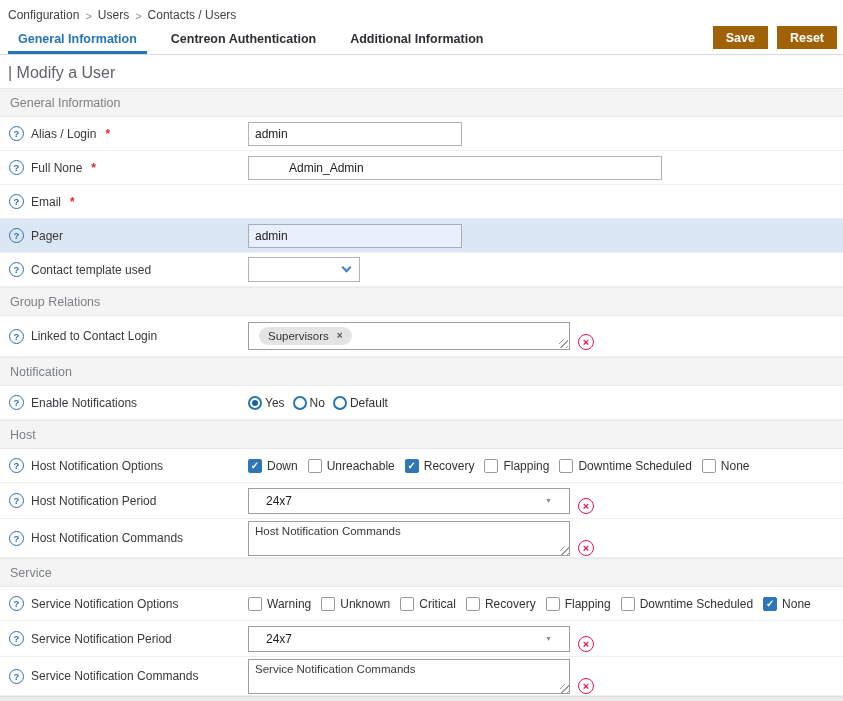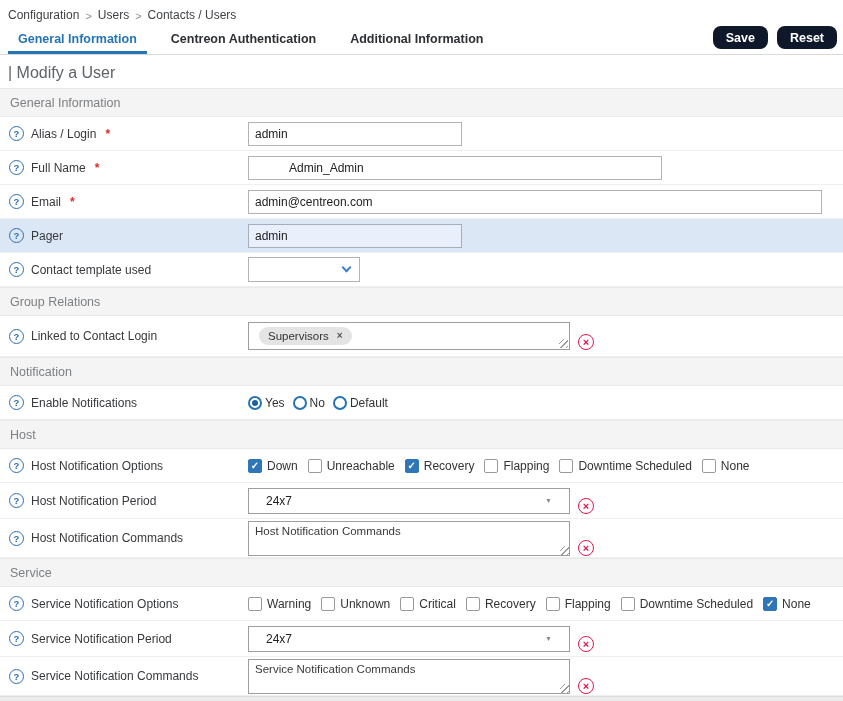--- a/index.html
+++ b/index.html
@@ -9,21 +9,21 @@
   
   .crumbs { display:flex; align-items:flex-end; gap:6px; padding:7px 10px 4px 8px; font-size:12px; color:#3f4246; height:26px; }
   .crumbs .sep { color:#8a8d90; font-size:11px; }
   .crumbs .crumb { cursor:pointer; }
 
   
   .tabbar { display:flex; align-items:stretch; border-bottom:1px solid #d7d9db; height:29px; padding-left:8px; }
   .tab { font-size:12.5px; font-weight:bold; color:#2c2f33; padding:6px 10px 0 10px; margin-right:14px; white-space:nowrap; cursor:pointer; }
   .tab.active { color:#2574b5; border-bottom:3px solid #2574b5; }
   .tab-actions { margin-left:auto; display:flex; align-items:center; gap:9px; padding-right:6px; padding-bottom:5px; }
-  .btn { background:#0f172a; color:#fff; border:none; border-radius:8px; font-family:"Liberation Sans",sans-serif;
+  .btn { background:#a16207; color:#fff; border:none; border-radius:0; font-family:"Liberation Sans",sans-serif;
          font-size:12.5px; font-weight:bold; padding:4px 13px; height:23px; line-height:14px; cursor:pointer; }
 
   
   .page-title { font-size:16px; color:#5f6368; padding:9px 10px 8px 8px; height:33px; }
 
   
   .section { background:#f4f4f4; color:#7d8084; font-size:12.5px; height:29px; line-height:29px; padding-left:10px;
              border-top:1px solid #e9e9e9; border-bottom:1px solid #e9e9e9; }
 
   
@@ -117,36 +117,33 @@
     <span class="req">*</span>
   </div>
   <div class="fld">
     <input class="txt w-s" type="text" value="admin" style="">
   </div>
 </div>
 
 <div class="row">
   <div class="lbl">
     <span class="help">?</span>
-    <span>Full Name</span>
+    <span>Full None</span>
     <span class="req">*</span>
   </div>
   <div class="fld">
     <input class="txt w-m" type="text" value="Admin_Admin" style="">
   </div>
 </div>
 
 <div class="row">
   <div class="lbl">
     <span class="help">?</span>
     <span>Email</span>
     <span class="req">*</span>
-  </div>
-  <div class="fld">
-    <input class="txt w-l" type="text" value="admin@centreon.com" style="">
   </div>
 </div>
 
 <div class="row hl">
   <div class="lbl">
     <span class="help">?</span>
     <span>Pager</span>
   </div>
   <div class="fld">
     <input class="txt w-s" type="text" value="admin" style="">

